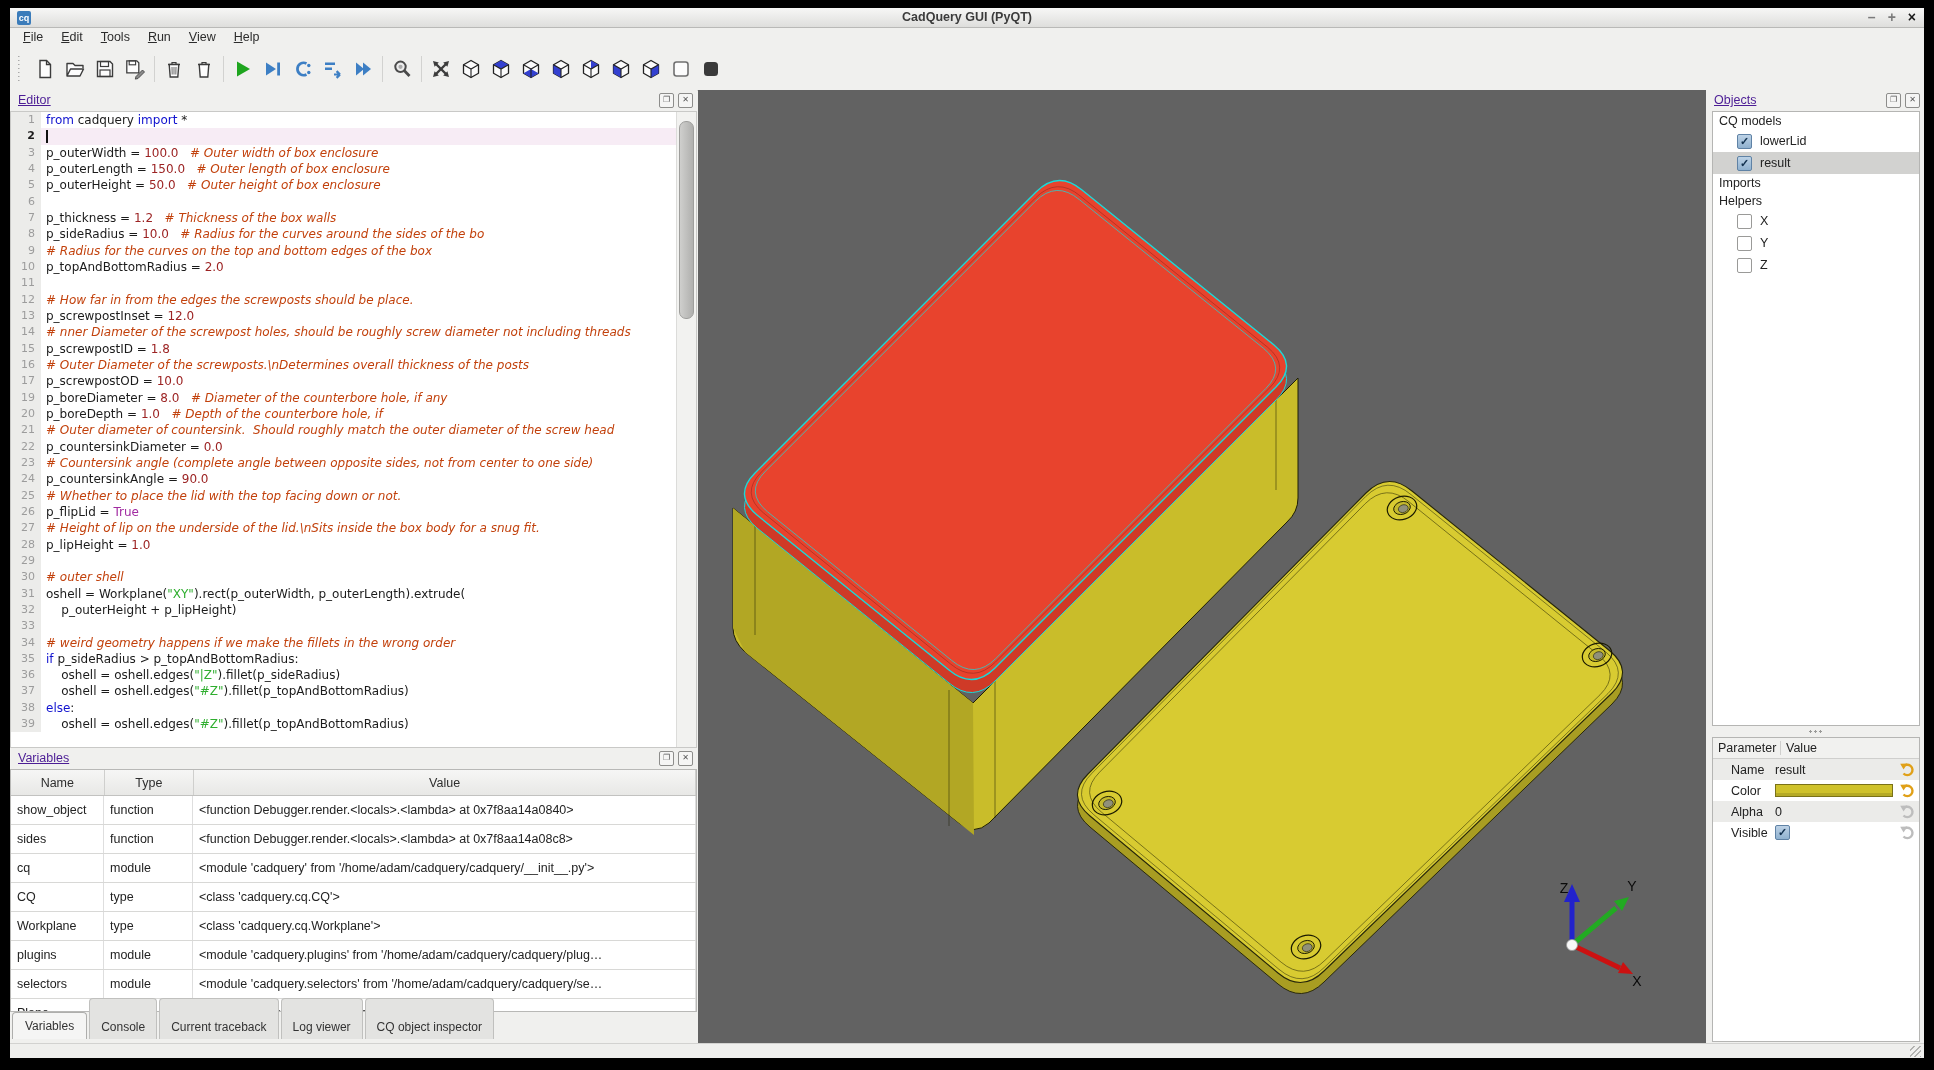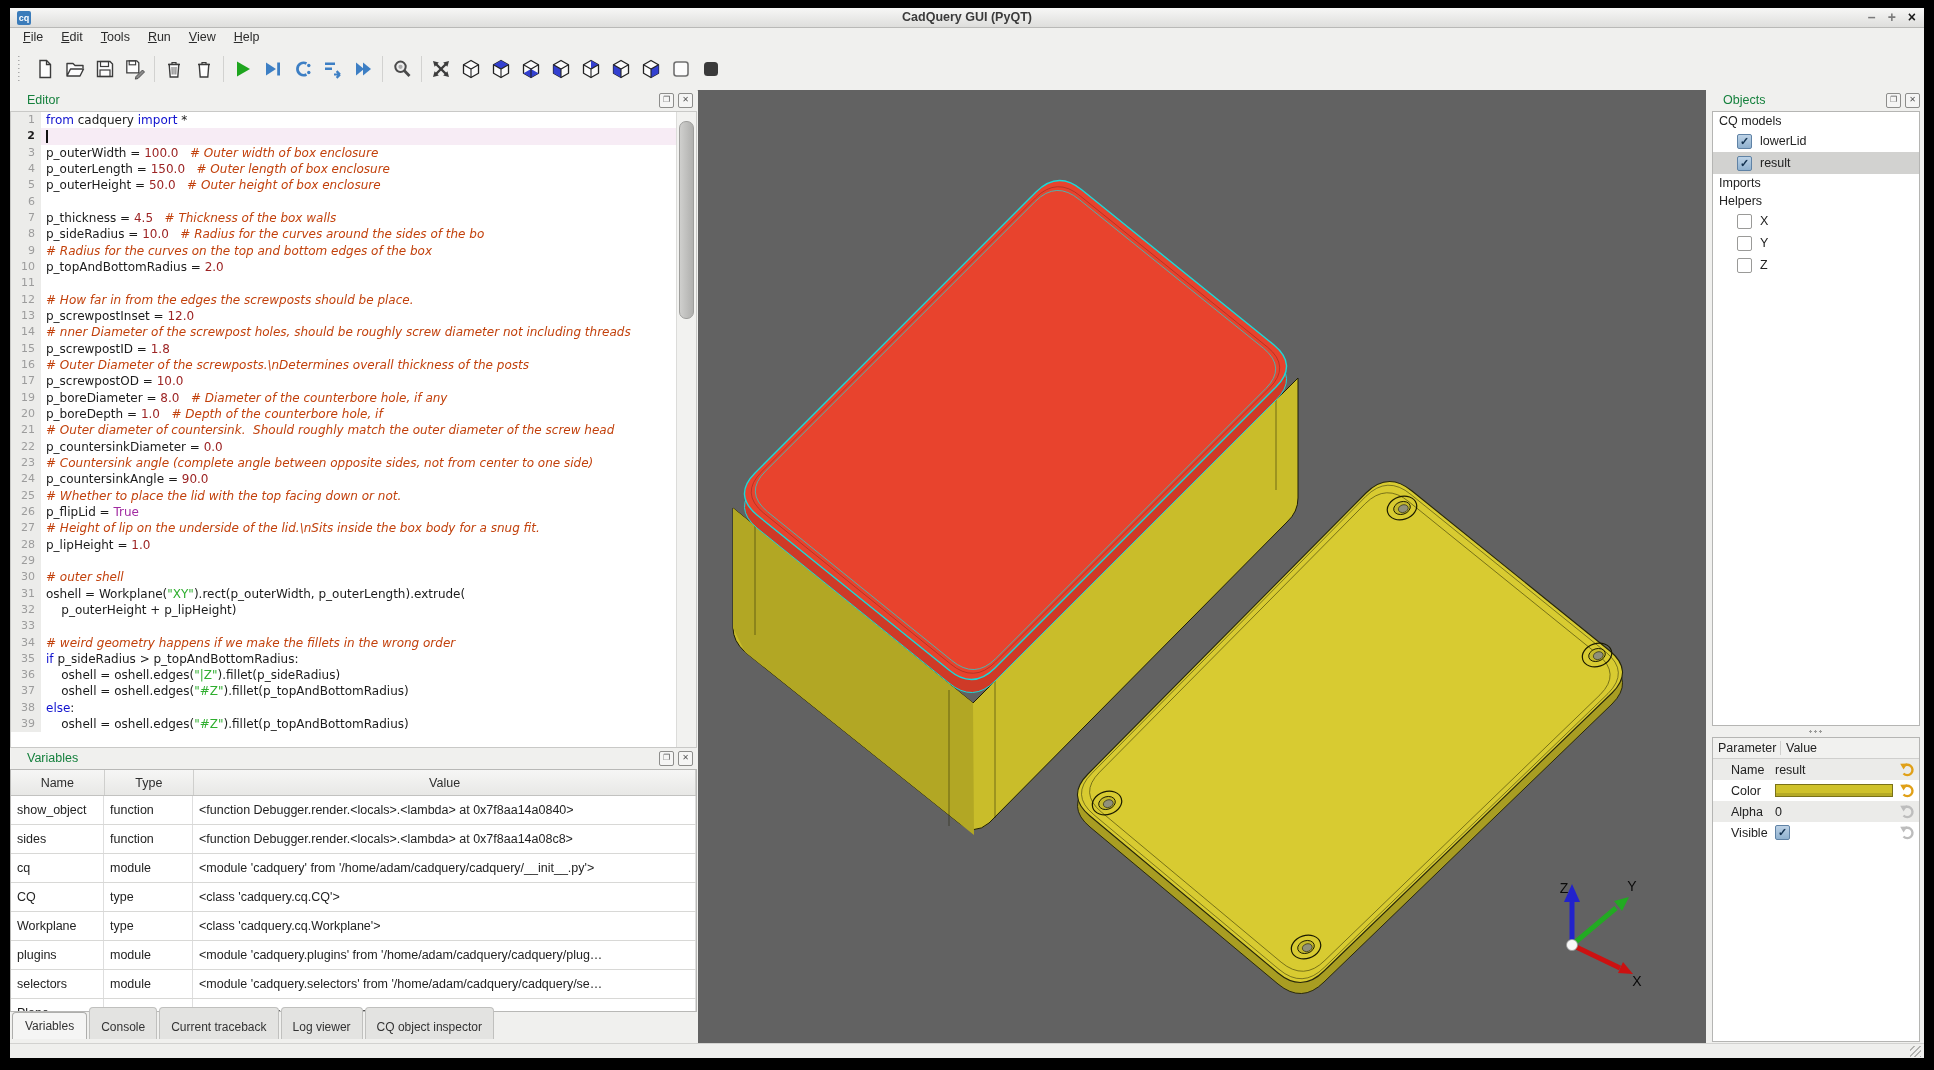--- a/index.html
+++ b/index.html
@@ -30,21 +30,21 @@
   .tb-handle{width:6px;height:26px;margin:0 4px 0 6px;
              background:repeating-linear-gradient(#a9a9a9 0 1.5px,transparent 1.5px 4px);
              background-size:1.5px 100%;background-repeat:repeat-y;background-position:2px 0;}
   .tgroup{display:flex;align-items:center;gap:6px;padding:0 7px;}
   .tsep{width:1px;height:26px;background:#d2d2d0;}
   .tbtn{width:24px;height:24px;display:flex;align-items:center;justify-content:center;}
   .ticon{width:22px;height:22px;display:block;}
 
   
   .panel-head{position:absolute;height:21px;background:#f0f0ee;}
-  .panel-title{position:absolute;left:17px;top:3px;font-size:12.5px;color:#15803d;}
+  .panel-title{position:absolute;left:8px;top:3px;font-size:12.5px;color:#4c1d95;text-decoration:underline;}
   .ph-btns{position:absolute;right:4px;top:3px;display:flex;gap:4px;}
   .ph-btn{width:13px;height:13px;border:1px solid #8d8d8b;background:#f5f5f4;color:#555;
           font-size:8px;line-height:12px;text-align:center;border-radius:2px;}
 
   
   .code-wrap{position:absolute;left:0;top:103px;width:687px;height:637px;background:#fff;
              border:1px solid #c9c9c7;box-sizing:border-box;overflow:hidden;}
   .code-lines{position:absolute;left:0;top:0;right:19px;bottom:0;font-family:"DejaVu Sans",sans-serif;
               font-size:12px;}
   .cl{display:flex;height:16.33px;line-height:16.33px;}
@@ -70,21 +70,21 @@
   .vt-head{display:flex;height:25px;background:linear-gradient(#f6f6f5,#e8e8e6);border-bottom:1px solid #c2c2c0;}
   .vt-hcell{border-right:1px solid #cfcfcd;display:flex;align-items:center;justify-content:center;color:#2e2e2e;}
   .vt-row{display:flex;height:28px;border-bottom:1px solid #d8d8d6;}
   .vt-cell{border-right:1px solid #dedede;display:flex;align-items:center;padding:0 6px;box-sizing:border-box;
            white-space:nowrap;overflow:hidden;color:#232323;}
 
   
   .tabbar{position:absolute;left:0;top:1004px;width:687px;height:31px;background:#f0f0ee;}
   .tabs{position:absolute;left:2px;bottom:4px;display:flex;align-items:flex-end;gap:2px;}
   .tab{font-size:12px;color:#333;background:#e3e3e1;border:1px solid #c0c0be;border-bottom:none;
-       border-radius:4px 4px 0 0;padding:12px 11px 5px;}
+       border-radius:4px 4px 0 0;padding:21px 11px 5px;}
   .tab.active{background:#f5f5f4;border-color:#aeaeac;padding:6px 12px 6px;font-weight:normal;}
 
   
   .viewport{position:absolute;left:688px;top:82px;width:1008px;height:953px;background:var(--c-viewport_bg);}
 
   
   .obj-tree{position:absolute;left:1702px;top:103px;width:208px;height:615px;background:#fff;
             border:1px solid #b5b5b3;box-sizing:border-box;overflow:hidden;font-size:12.5px;color:#222;}
   .tr-group{height:18px;display:flex;align-items:center;padding-left:6px;}
   .tr-item{height:22px;display:flex;align-items:center;padding-left:24px;gap:8px;}
@@ -359,21 +359,21 @@
           <div class="cl">
             <span class="ln">5</span>
             <span class="ct"><span class="tok-pl">p_outerHeight = </span><span class="tok-num">50.0</span><span class="tok-com">   # Outer height of box enclosure</span></span>
           </div>
           <div class="cl">
             <span class="ln">6</span>
             <span class="ct"></span>
           </div>
           <div class="cl">
             <span class="ln">7</span>
-            <span class="ct"><span class="tok-pl">p_thickness = </span><span class="tok-num">4.5</span><span class="tok-com">   # Thickness of the box walls</span></span>
+            <span class="ct"><span class="tok-pl">p_thickness = </span><span class="tok-num">1.2</span><span class="tok-com">   # Thickness of the box walls</span></span>
           </div>
           <div class="cl">
             <span class="ln">8</span>
             <span class="ct"><span class="tok-pl">p_sideRadius = </span><span class="tok-num">10.0</span><span class="tok-com">   # Radius for the curves around the sides of the bo</span></span>
           </div>
           <div class="cl">
             <span class="ln">9</span>
             <span class="ct"><span class="tok-com"># Radius for the curves on the top and bottom edges of the box</span></span>
           </div>
           <div class="cl">

